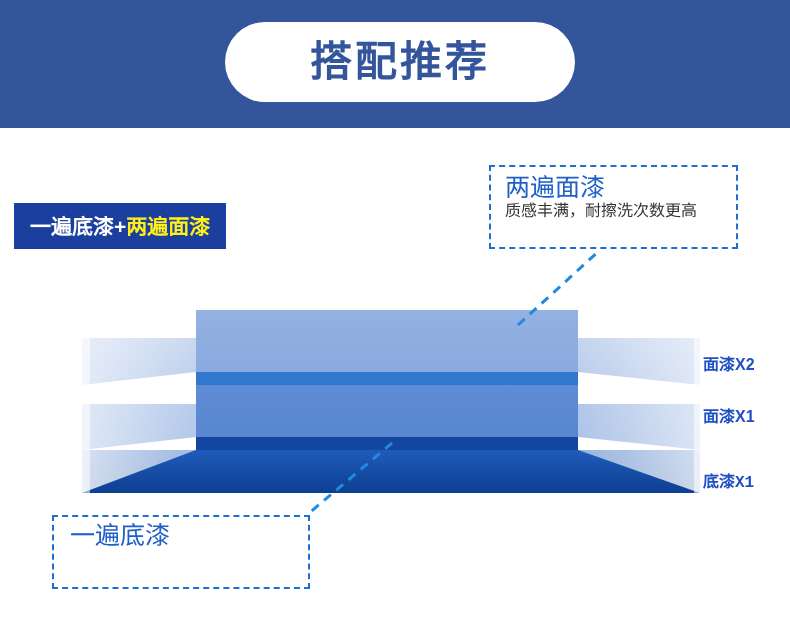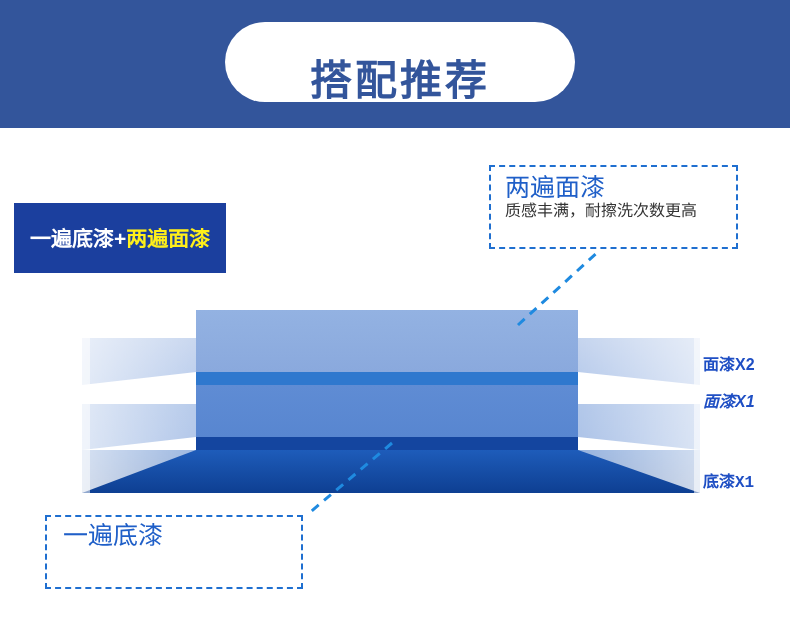--- a/index.html
+++ b/index.html
@@ -30,39 +30,39 @@
   }
   .title-pill {
     position: absolute;
     left: 225px;
     top: 22px;
     width: 350px;
     height: 80px;
     background: #ffffff;
     border-radius: 44px;
     display: flex;
-    align-items: flex-end;
+    align-items: center;
     justify-content: center;
   }
   .title-pill .title-text {
     color: #33559b;
     font-size: 42px;
     font-weight: bold;
     letter-spacing: 3px;
     line-height: 1;
     white-space: nowrap;
   }
 
   
   .badge {
     position: absolute;
     left: 14px;
     top: 203px;
     height: 38px;
-    padding: 16px 16px;
+    padding: 4px 16px;
     background: #1b3f9e;
     display: flex;
     align-items: center;
     white-space: nowrap;
   }
   .badge .seg {
     font-size: 21px;
     font-weight: bold;
     line-height: 1;
   }
@@ -82,21 +82,21 @@
   
   .layer-label {
     position: absolute;
     color: #1f4fc4;
     font-size: 16px;
     font-weight: bold;
     white-space: nowrap;
     line-height: 1;
   }
   .layer-label.l0 { left: 703px; top: 357px; }
-  .layer-label.l1 { left: 703px; top: 394px; font-style: italic; }
+  .layer-label.l1 { left: 703px; top: 409px; }
   .layer-label.l2 { left: 703px; top: 475px; font-family: Liberation Mono, monospace; }
 
   
   .callout {
     position: absolute;
     border: 2px dashed #1f6fd0;
     background: transparent;
     box-sizing: border-box;
   }
   .callout .callout-title {
@@ -113,21 +113,21 @@
     white-space: nowrap;
   }
   .callout-top {
     left: 489px;
     top: 165px;
     width: 249px;
     height: 84px;
     padding: 7px 10px 0 14px;
   }
   .callout-bottom {
-    left: 45px;
+    left: 52px;
     top: 515px;
     width: 258px;
     height: 74px;
     padding: 5px 10px 0 16px;
   }
 </style>
 </head>
 <body>
 
 <div id="page">

